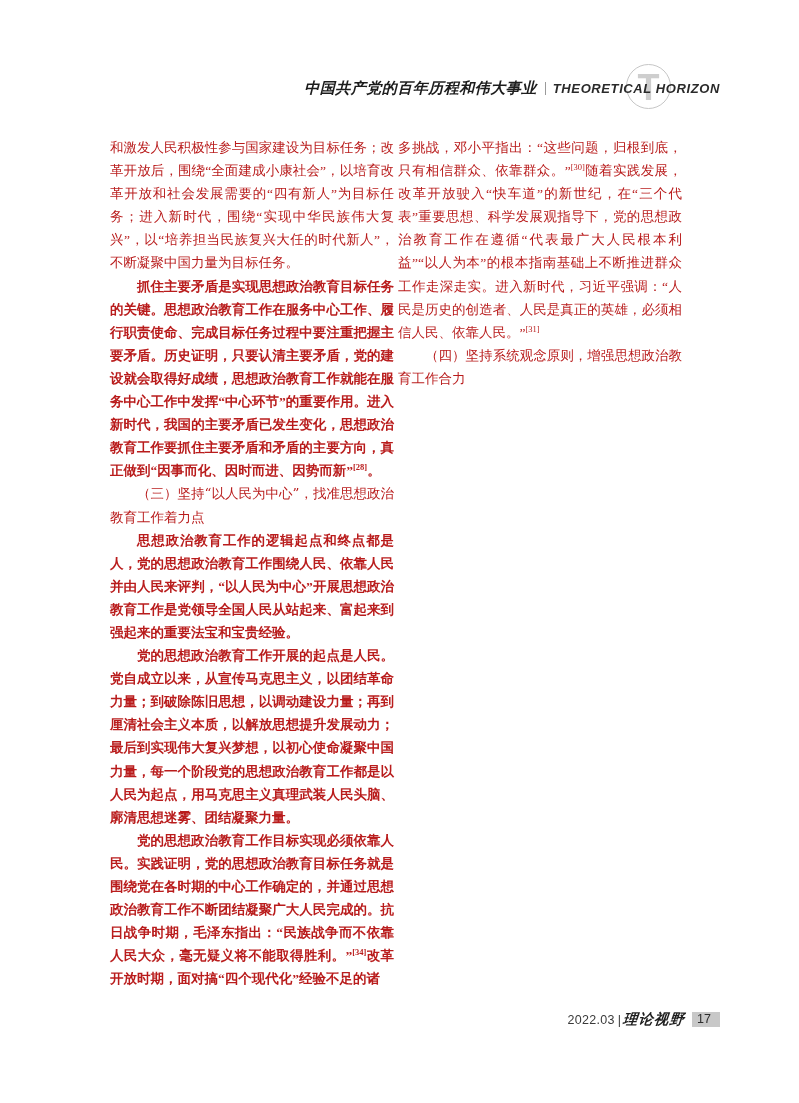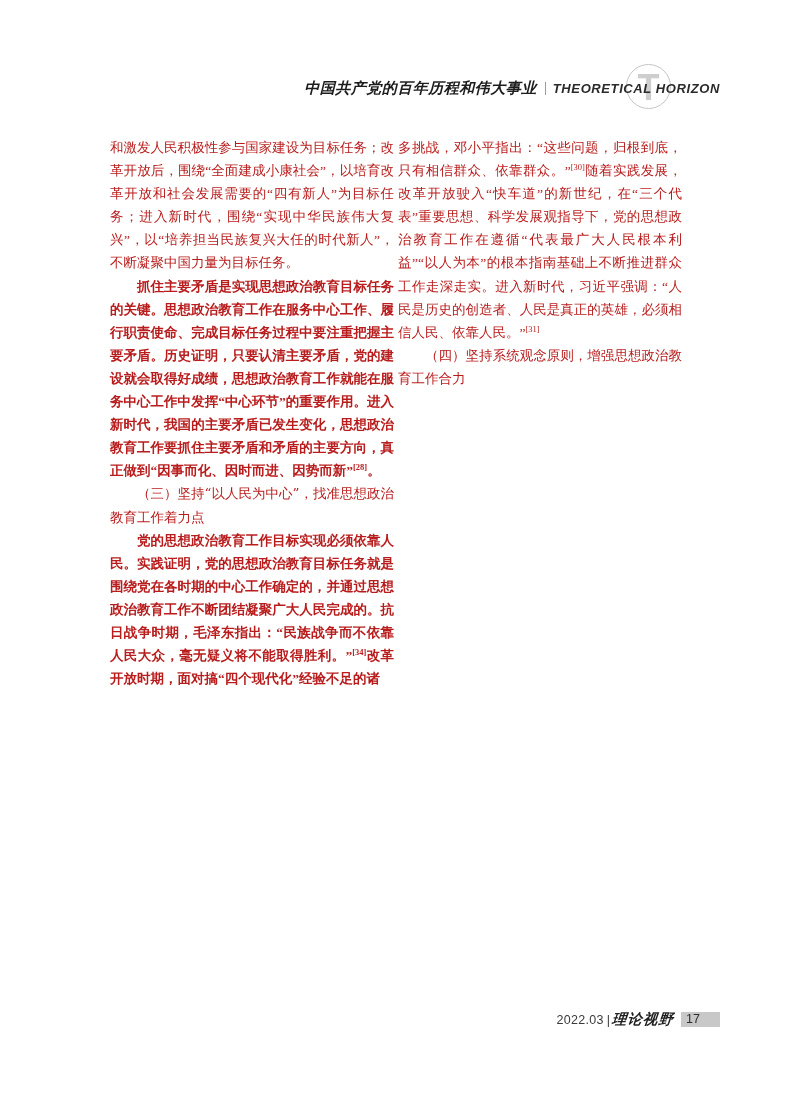--- a/index.html
+++ b/index.html
@@ -87,21 +87,21 @@
   .footer-journal {
     font-family: "DejaVu Serif", "Liberation Serif", serif;
     font-weight: bold; font-style: italic;
     font-size: 14.5px; color: #1e1e1e;
     letter-spacing: 1px;
     transform: skewX(-6deg);
   }
   .footer-page {
     margin-left: 7px;
     background: #c8c8c8; color: #2e2e2e;
-    padding: 0px 20px 1px 5px;
+    padding: 0px 9px 1px 5px;
     font-size: 12.5px;
   }
 </style>
 </head>
 <body>
 
 <div class="page">
 
   <div class="logo-circle">
     <span class="logo-t">T</span>
@@ -109,20 +109,22 @@
   <div class="header">
     <span class="header-cn">中国共产党的百年历程和伟大事业</span>
     <span class="header-sep"></span>
     <span class="header-en">THEORETICAL HORIZON</span>
   </div>
 
   <div class="column left">
       <p class="para body-cont">和激发人民积极性参与国家建设为目标任务；改革开放后，围绕“全面建成小康社会”，以培育改革开放和社会发展需要的“四有新人”为目标任务；进入新时代，围绕“实现中华民族伟大复兴”，以“培养担当民族复兴大任的时代新人”，不断凝聚中国力量为目标任务。</p>
       <p class="para body">抓住主要矛盾是实现思想政治教育目标任务的关键。思想政治教育工作在服务中心工作、履行职责使命、完成目标任务过程中要注重把握主要矛盾。历史证明，只要认清主要矛盾，党的建设就会取得好成绩，思想政治教育工作就能在服务中心工作中发挥“中心环节”的重要作用。进入新时代，我国的主要矛盾已发生变化，思想政治教育工作要抓住主要矛盾和矛盾的主要方向，真正做到“因事而化、因时而进、因势而新”<sup>[28]</sup>。</p>
       <p class="para heading">（三）坚持“以人民为中心”，找准思想政治教育工作着力点</p>
+      <p class="para body">思想政治教育工作的逻辑起点和终点都是人，党的思想政治教育工作围绕人民、依靠人民并由人民来评判，“以人民为中心”开展思想政治教育工作是党领导全国人民从站起来、富起来到强起来的重要法宝和宝贵经验。</p>
+      <p class="para body">党的思想政治教育工作开展的起点是人民。党自成立以来，从宣传马克思主义，以团结革命力量；到破除陈旧思想，以调动建设力量；再到厘清社会主义本质，以解放思想提升发展动力；最后到实现伟大复兴梦想，以初心使命凝聚中国力量，每一个阶段党的思想政治教育工作都是以人民为起点，用马克思主义真理武装人民头脑、廓清思想迷雾、团结凝聚力量。</p>
       <p class="para body">党的思想政治教育工作目标实现必须依靠人民。实践证明，党的思想政治教育目标任务就是围绕党在各时期的中心工作确定的，并通过思想政治教育工作不断团结凝聚广大人民完成的。抗日战争时期，毛泽东指出：“民族战争而不依靠人民大众，毫无疑义将不能取得胜利。”<sup>[34]</sup>改革开放时期，面对搞“四个现代化”经验不足的诸</p>
     </div>
   <div class="column right">
       <p class="para body-cont">多挑战，邓小平指出：“这些问题，归根到底，只有相信群众、依靠群众。”<sup>[30]</sup>随着实践发展，改革开放驶入“快车道”的新世纪，在“三个代表”重要思想、科学发展观指导下，党的思想政治教育工作在遵循“代表最广大人民根本利益”“以人为本”的根本指南基础上不断推进群众工作走深走实。进入新时代，习近平强调：“人民是历史的创造者、人民是真正的英雄，必须相信人民、依靠人民。”<sup>[31]</sup></p>
       <p class="para heading">（四）坚持系统观念原则，增强思想政治教育工作合力</p>
     </div>
 
   <div class="footer">
     <span class="footer-issue">2022.03</span>
     <span class="footer-sep">|</span>

